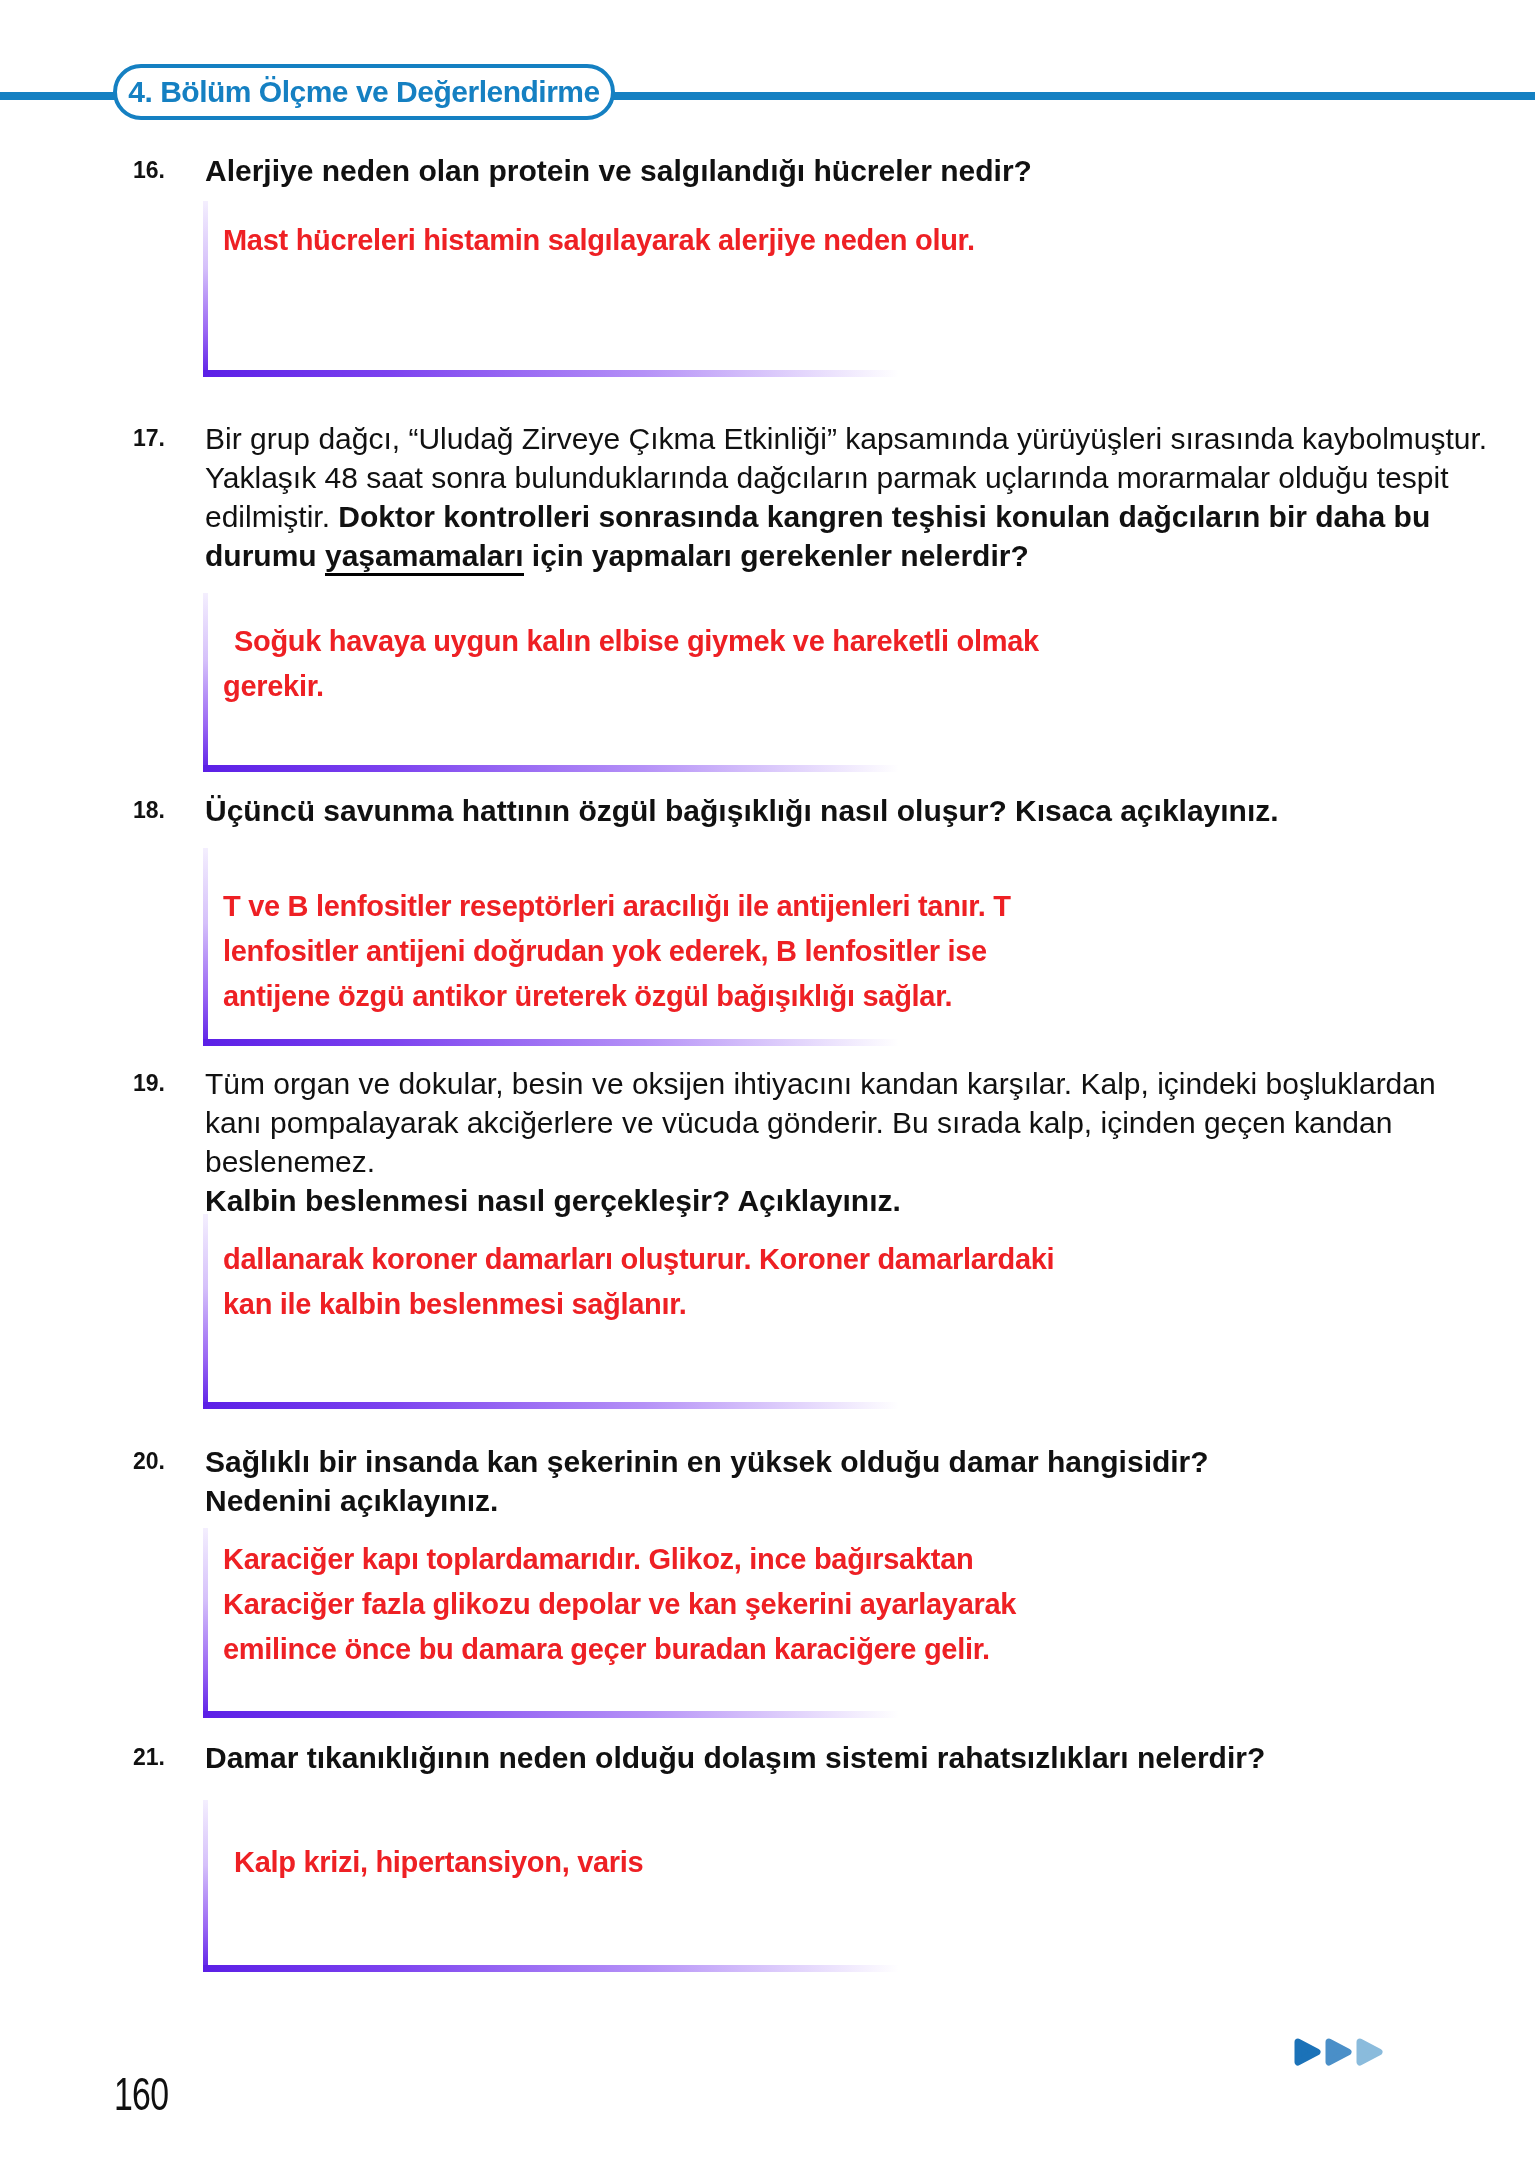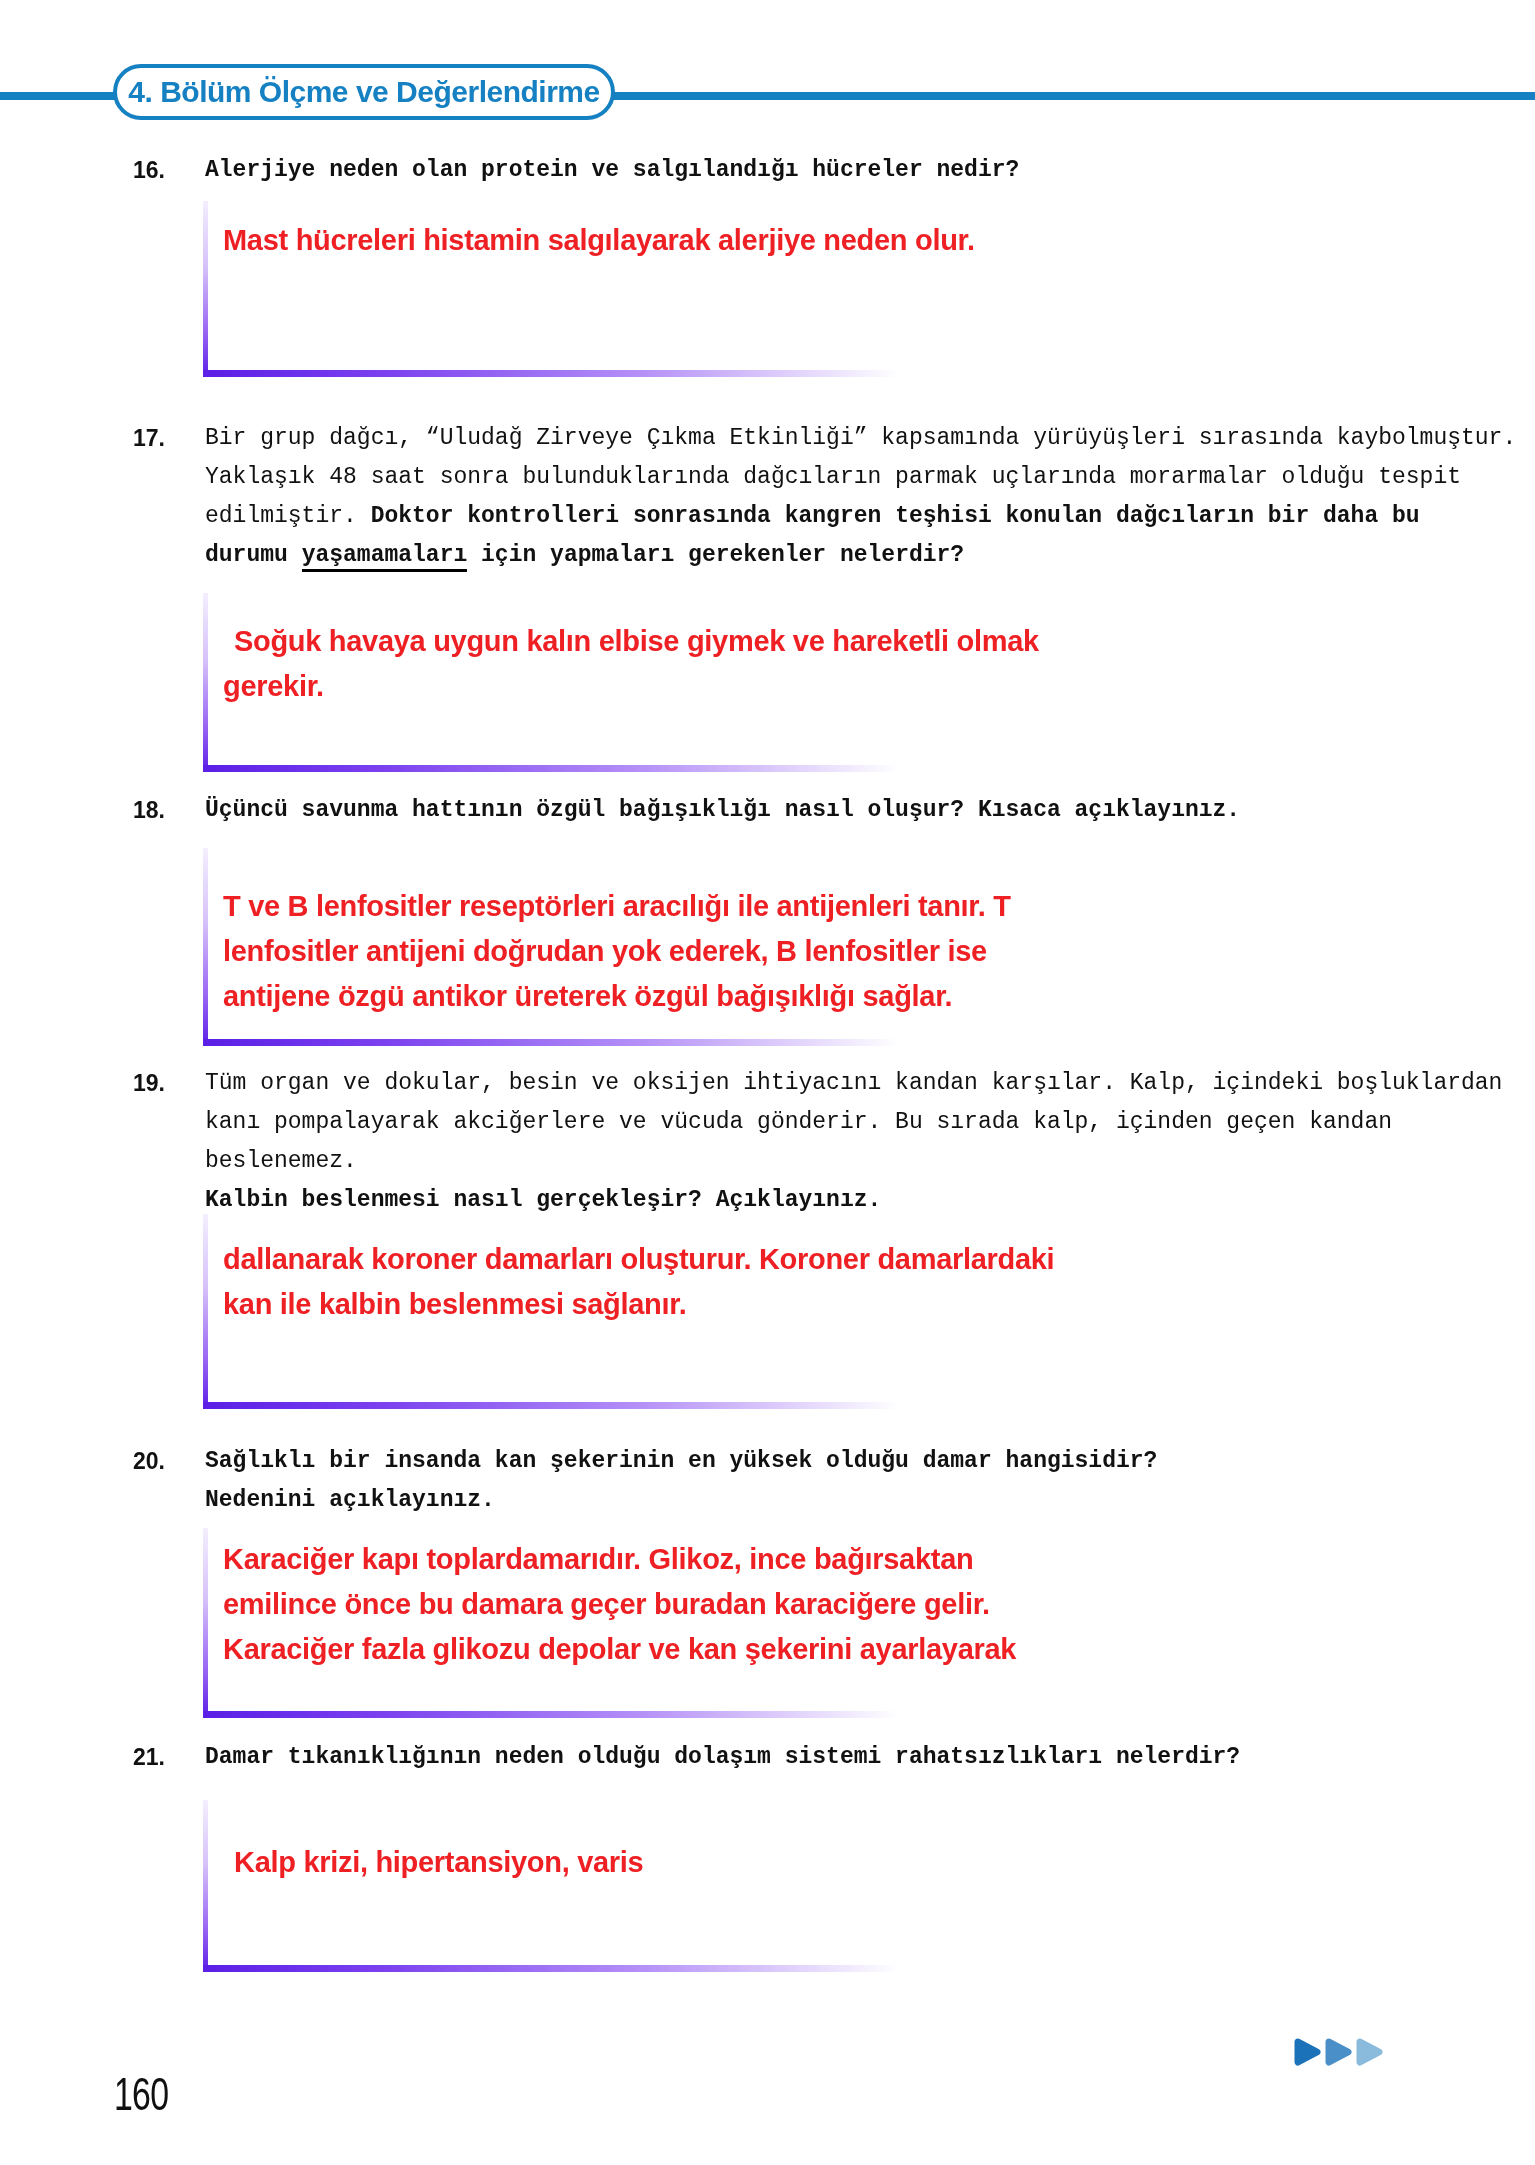--- a/index.html
+++ b/index.html
@@ -27,21 +27,21 @@
   
   .q{
     position:absolute;left:133px;width:1280px;
     display:flex;align-items:flex-start;
   }
   .qnum{
     width:72px;flex:0 0 72px;
     font-size:23px;line-height:39px;font-weight:bold;color:#111;
   }
   .qtext{flex:1 1 auto;}
-  .qline{font-size:23px;line-height:39px;color:#111;white-space:pre;font-family:Liberation Mono, monospace;}
+  .qline{font-size:30px;line-height:39px;color:#111;white-space:pre;}
   .qline .b{font-weight:bold;}
   .qline .u{border-bottom:3px solid #000;padding-bottom:1px;}
   
   .abox{
     position:absolute;left:203px;width:1160px;
   }
   .abox::before{ 
     content:"";position:absolute;left:0;top:0;bottom:0;width:5px;
     background:linear-gradient(to bottom,#f4effe 0%,#d5c0fa 38%,#9a67f3 74%,#5b1fe6 100%);
   }
@@ -134,22 +134,22 @@
   <div class="q" style="top:1442px">
     <span class="qnum">20.</span>
     <div class="qtext">
         <div class="qline"><span class="b">Sağlıklı bir insanda kan şekerinin en yüksek olduğu damar hangisidir?</span></div>
         <div class="qline"><span class="b">Nedenini açıklayınız.</span></div>
       </div>
   </div>
   <div class="abox" style="top:1528px;height:190px">
     <div class="atext" style="padding-top:9px">
         <div class="aline"><span>Karaciğer kapı toplardamarıdır. Glikoz, ince bağırsaktan</span></div>
+        <div class="aline"><span>Karaciğer fazla glikozu depolar ve kan şekerini ayarlayarak</span></div>
         <div class="aline"><span>emilince önce bu damara geçer buradan karaciğere gelir.</span></div>
-        <div class="aline"><span>Karaciğer fazla glikozu depolar ve kan şekerini ayarlayarak</span></div>
       </div>
   </div>
 
   <div class="q" style="top:1738px">
     <span class="qnum">21.</span>
     <div class="qtext">
         <div class="qline"><span class="b">Damar tıkanıklığının neden olduğu dolaşım sistemi rahatsızlıkları nelerdir?</span></div>
       </div>
   </div>
   <div class="abox indent" style="top:1800px;height:172px">

